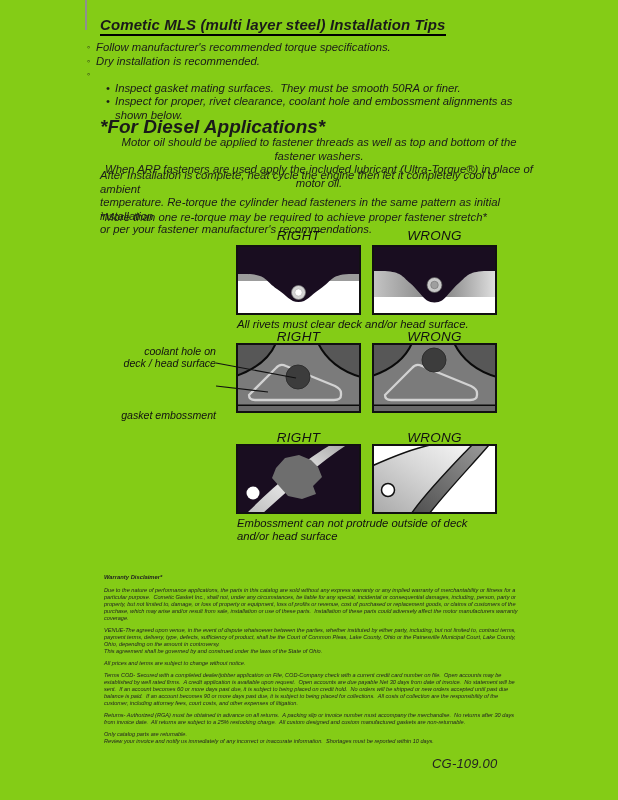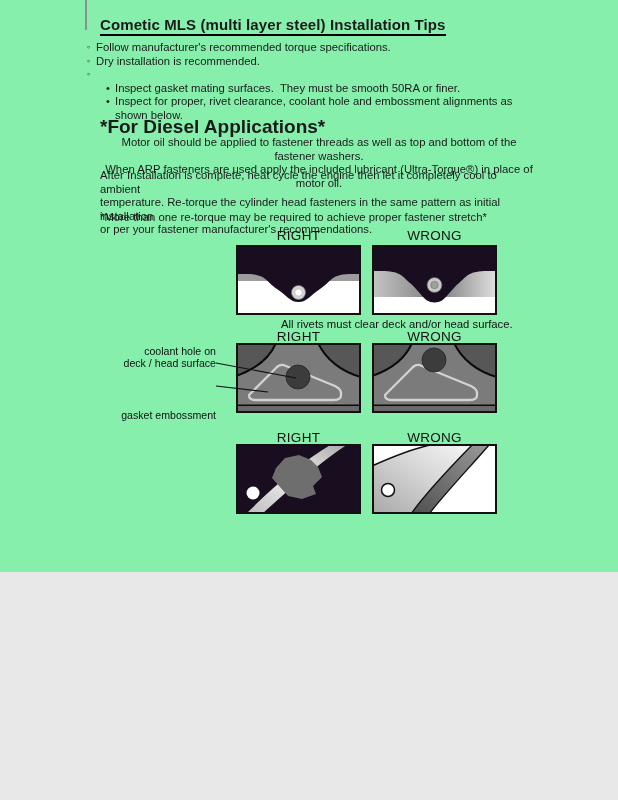--- a/index.html
+++ b/index.html
@@ -1,40 +1,40 @@
 <!DOCTYPE html>
 <html><head>
 <meta charset="utf-8">
 <style>
   html,body{margin:0;padding:0;background:#e8e8e8;}
   .page{
-    position:relative;width:618px;height:572px;background:#86efac;
+    position:relative;width:618px;height:800px;background:#84cc16;
     font-family:"Liberation Sans","DejaVu Sans",sans-serif;color:#1a1a1a;
-    overflow:hidden;margin:0 auto;
+    overflow:hidden;margin:0 auto;font-style:italic;
   }
   .pre{white-space:pre-wrap;}
   .topmark{position:absolute;left:85px;top:0;width:2px;height:30px;background:#8f8f8f;}
   .title{
     position:absolute;left:100px;top:16px;font-size:15px;font-weight:bold;
     border-bottom:2px solid #000;padding-bottom:1px;letter-spacing:0.1px;
   }
   .bullets{position:absolute;left:87px;top:41px;width:445px;font-size:11.3px;line-height:13.6px;}
   .b-row{display:flex;}
   .b-marker{width:9px;flex:0 0 9px;font-size:9px;line-height:13.6px;}
   .sub .b-marker{font-size:11px;}
   .sub{margin-left:19px;}
   .diesel-heading{position:absolute;left:100px;top:116px;font-size:19px;font-weight:bold;}
   .body-par{position:absolute;left:100px;width:438px;font-size:11.3px;line-height:13.6px;}
   .p1{top:136px;text-align:center;}
   .p2{top:169px;}
   .p3{top:211px;}
   .dg-label{position:absolute;width:125px;text-align:center;font-size:13.5px;letter-spacing:0.3px;color:#111;}
   .dg-box{position:absolute;width:125px;height:70px;}
   .dg-box svg{display:block;}
-  .caption{position:absolute;font-size:11.3px;line-height:13px;color:#111;margin-left:44px;}
+  .caption{position:absolute;font-size:11.3px;line-height:13px;color:#111;}
   .side-label{position:absolute;width:100px;text-align:right;font-size:10.6px;line-height:11.8px;color:#111;}
   .leader{position:absolute;left:115px;top:340px;pointer-events:none;}
   .legal{position:absolute;left:104px;top:574px;width:414px;font-size:5.6px;line-height:7px;color:#222;}
   .legal .lg-head{font-weight:bold;font-size:5.8px;margin-bottom:6px;}
   .legal p{margin:0 0 5px 0;}
   .pagecode{position:absolute;left:386px;top:756px;font-size:13px;color:#222;letter-spacing:0.2px;margin-left:46px;}
 </style>
 </head>
 <body>
 
@@ -177,20 +177,22 @@
         </linearGradient>
       </defs>
       <rect x="0" y="0" width="125" height="70" fill="#ffffff"></rect>
       <path d="M0,22 C20,13 40,5 58,1 L100,1 C80,22 56,46 39,70 L0,70 Z" fill="url(#g3wA)"></path>
       <path d="M0,22 C20,13 40,5 58,1" fill="none" stroke="#111" stroke-width="1.6"></path>
       <path d="M39,70 C56,46 80,22 100,1 L117,1 C99,22 74,48 57,70 Z" fill="url(#g3wB)" stroke="#111" stroke-width="1.4"></path>
       <circle cx="16" cy="46" r="6.5" fill="#ffffff" stroke="#111" stroke-width="1.5"></circle>
       <rect x="1" y="1" width="123" height="68" fill="none" stroke="#111" stroke-width="2"></rect>
     </svg>
   </div>
+  <div class="caption pre" style="left:237px;top:517px;">Embossment can not protrude outside of deck
+and/or head surface</div>
 
   <div class="legal">
     <div class="lg-head">Warranty Disclaimer*</div>
     <p class="pre">Due to the nature of performance applications, the parts in this catalog are sold without any express warranty or any implied warranty of merchantability or fitness for a particular purpose.  Cometic Gasket Inc., shall not, under any circumstances, be liable for any special, incidental or consequential damages, including, person, party or property, but not limited to, damage, or loss of property or equipment, loss of profits or revenue, cost of purchased or replacement goods, or claims of customers of the purchase, which may arise and/or result from sale, installation or use of these parts.  Installation of these parts could adversely affect the motor manufacturers warranty coverage.</p>
     <p class="pre">VENUE-The agreed upon venue, in the event of dispute whatsoever between the parties, whether instituted by either party, including, but not limited to, contract terms, payment terms, delivery, type, defects, sufficiency of product, shall be the Court of Common Pleas, Lake County, Ohio or the Painesville Municipal Court, Lake County, Ohio, depending on the amount in controversy.
 This agreement shall be governed by and construed under the laws of the State of Ohio.</p>
     <p class="pre">All prices and terms are subject to change without notice.</p>
     <p class="pre">Terms COD- Secured with a completed dealer/jobber application on File, COD-Company check with a current credit card number on file.  Open accounts may be established by well rated firms.  A credit application is available upon request.  Open accounts are due payable Net 30 days from date of invoice.  No statement will be sent.  If an account becomes 60 or more days past due, it is subject to being placed on credit hold.  No orders will be shipped or new orders accepted until past due balance is paid.  If an account becomes 90 or more days past due, it is subject to being placed for collections.  All costs of collection are the responsibility of the customer, including attorney fees, court costs, and other expenses of litigation.</p>
     <p class="pre">Returns- Authorized (RGA) must be obtained in advance on all returns.  A packing slip or invoice number must accompany the merchandise.  No returns after 30 days from invoice date.  All returns are subject to a 25% restocking charge.  All custom designed and custom manufactured gaskets are non-returnable.</p>
     <p class="pre">Only catalog parts are returnable.

